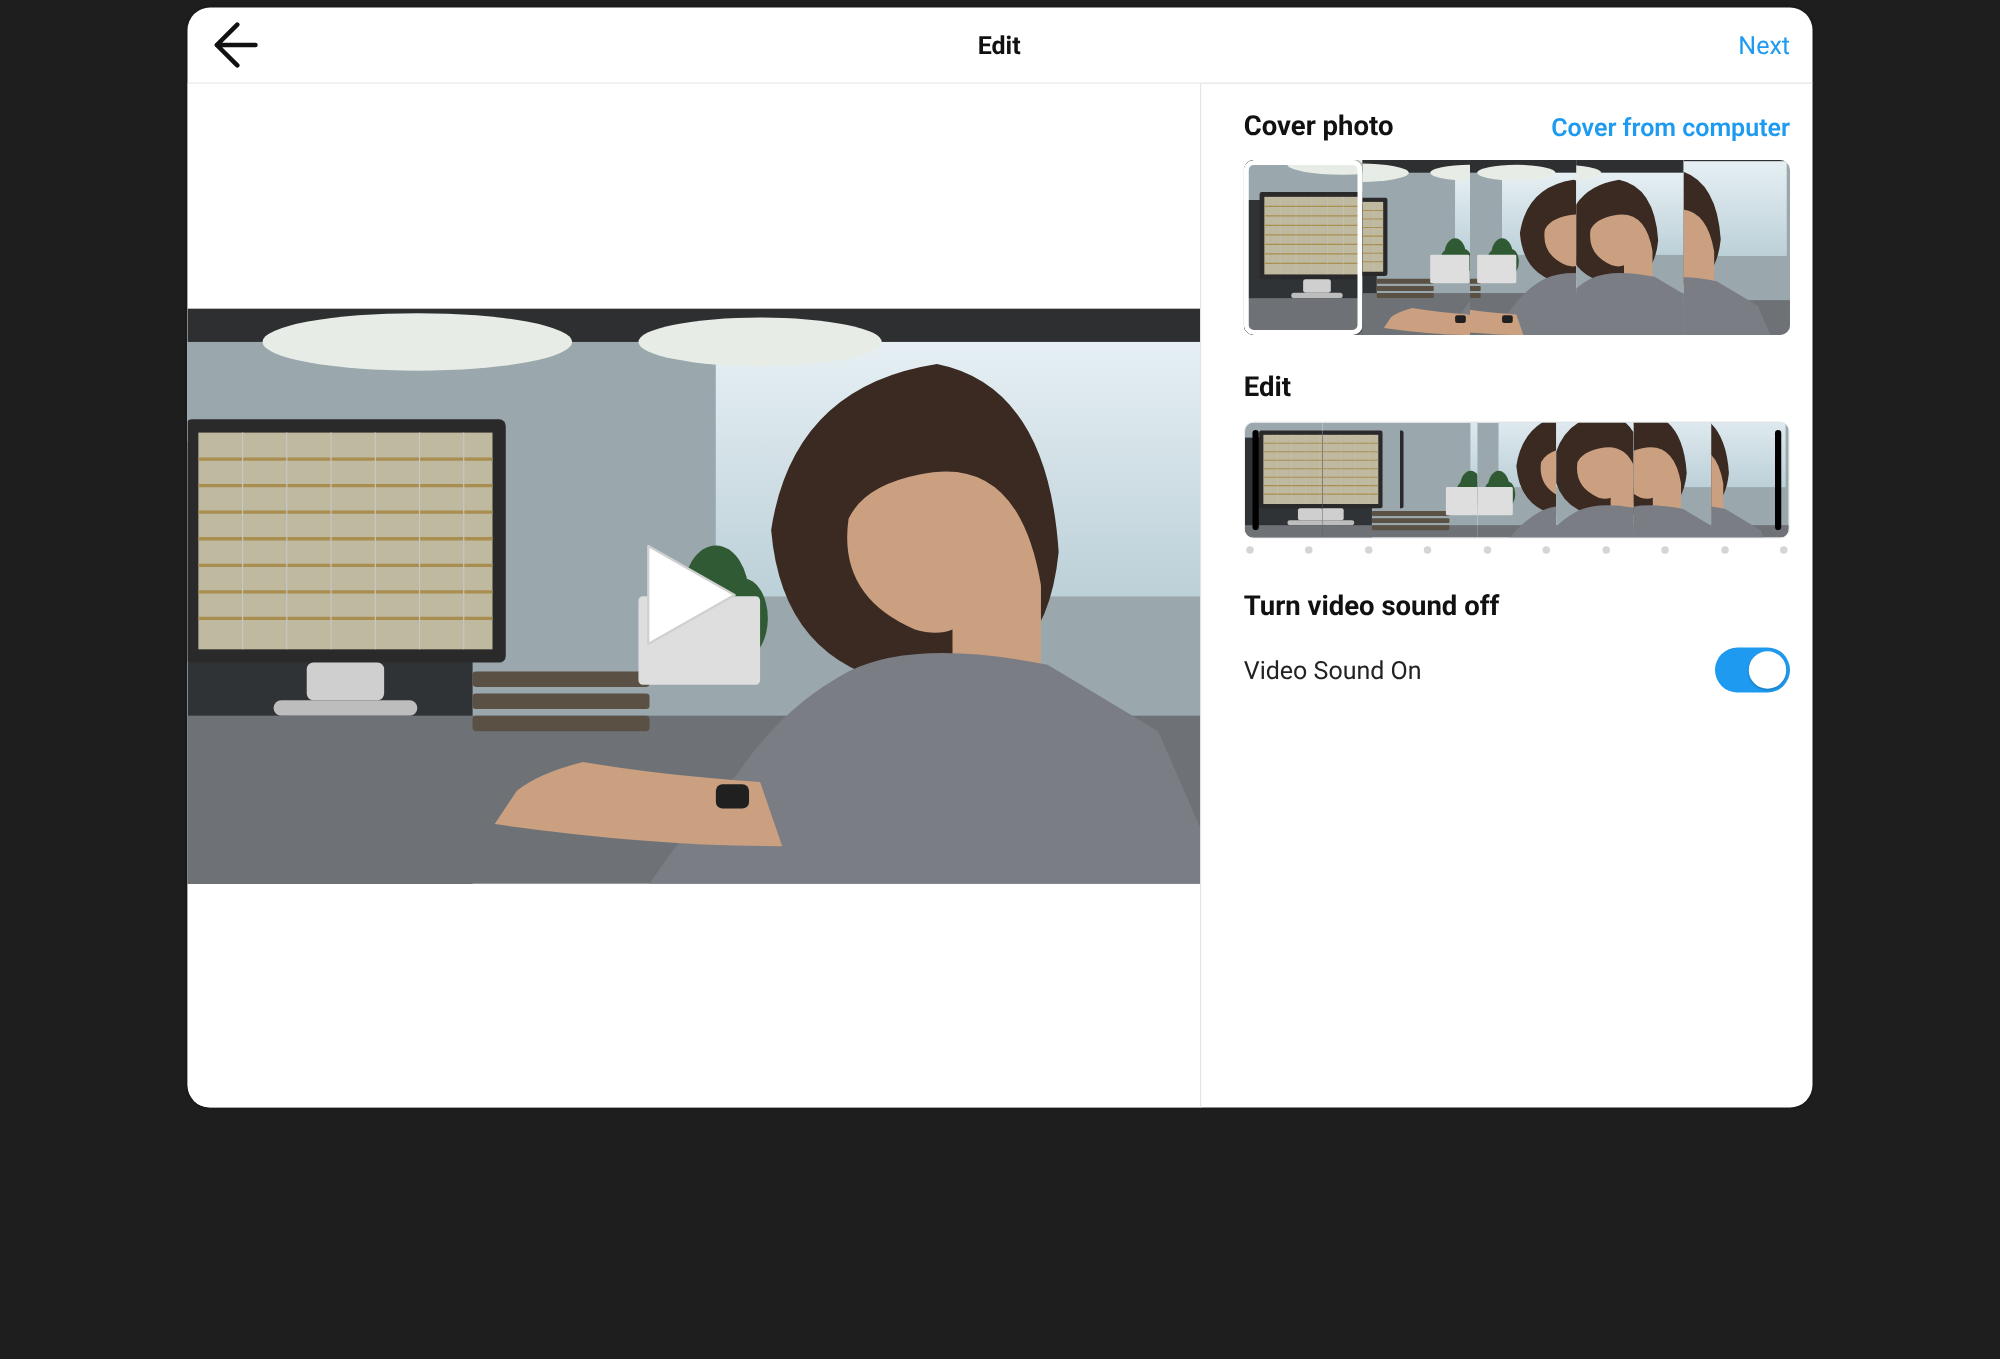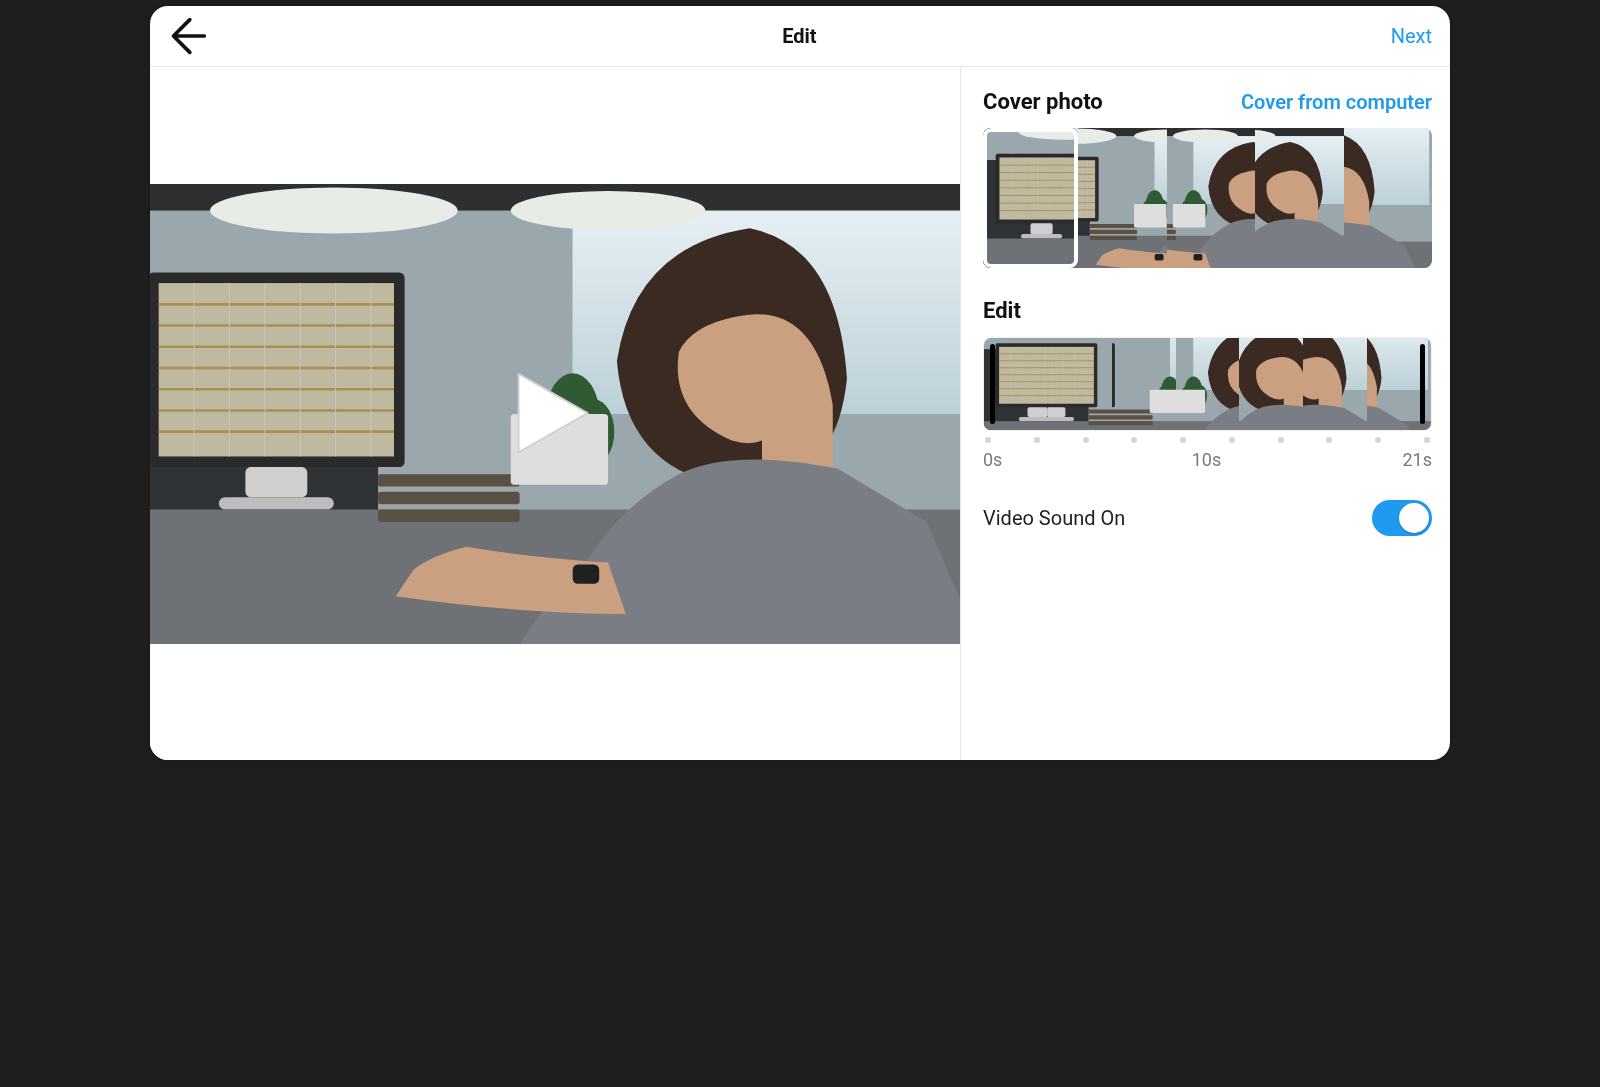--- a/index.html
+++ b/index.html
@@ -7,21 +7,21 @@
     --text:#111;
     --muted:#8e8e8e;
     --border:#e5e5e5;
     --panel-bg:#ffffff;
     --page-bg:#1e1e1e;
   }
   html,body{margin:0;padding:0;height:100%;background:var(--page-bg);font-family:-apple-system,BlinkMacSystemFont,"Segoe UI",Roboto,Helvetica,Arial,sans-serif;}
   body{display:flex;align-items:flex-start;justify-content:center;}
   .modal{
     width:1300px;
-    height:754px;
+    height:880px;
     background:var(--panel-bg);
     border-radius:18px;
     margin-top:6px;
     display:flex;
     flex-direction:column;
     overflow:hidden;
     box-shadow:0 0 0 2px rgba(0,0,0,.08);
   }
   .titlebar{
     height:60px;
@@ -42,21 +42,21 @@
     padding:0;
     background:#fff;
   }
   .video-wrap{position:relative;width:100%;height:460px;}
   .play-badge{
     position:absolute;top:50%;left:50%;transform:translate(-50%,-50%);
     width:90px;height:90px;display:flex;align-items:center;justify-content:center;
     cursor:pointer;
   }
   .sidebar{flex:1;padding:22px 18px 0 22px;overflow:auto;}
-  .section{margin-bottom:30px;}
+  .section{margin-bottom:30px;margin-left:12px;}
   .section-head{display:flex;align-items:center;justify-content:space-between;margin-bottom:14px;}
   .section-title{font-weight:700;font-size:22px;color:var(--text);}
   .link{font-weight:600;font-size:20px;color:var(--accent);cursor:pointer;}
   .filmstrip{display:flex;gap:0;border-radius:8px;overflow:hidden;}
   .thumb{height:140px;flex:1;position:relative;}
   .thumb.selected::after{content:"";position:absolute;inset:0;border:4px solid #fff;border-radius:8px;pointer-events:none;box-shadow:0 0 0 1px rgba(0,0,0,.25);}
   .thumb.selected{flex:0 0 95px;}
   
   .trim-strip{
     position:relative;height:92px;border-radius:8px;display:flex;overflow:hidden;
@@ -273,28 +273,26 @@
             <span class="tick"></span>
             <span class="tick"></span>
             <span class="tick"></span>
             <span class="tick"></span>
           <span class="tick"></span>
             <span class="tick"></span>
             <span class="tick"></span>
             <span class="tick"></span>
             <span class="tick"></span>
         </div>
-        <div class="timelabels">
-          <span>0s</span>
-          <span>10s</span>
-          <span>21s</span>
-        </div>
       </div>
 
       <div class="section">
+        <div class="section-head" style="margin-bottom:20px;">
+          <div class="section-title">Turn video sound off</div>
+        </div>
         <div class="sound-row">
           <div class="label">Video Sound On</div>
           <div class="toggle">
             <div class="knob"></div>
           </div>
         </div>
       </div>
 
     </div>
   </div>

